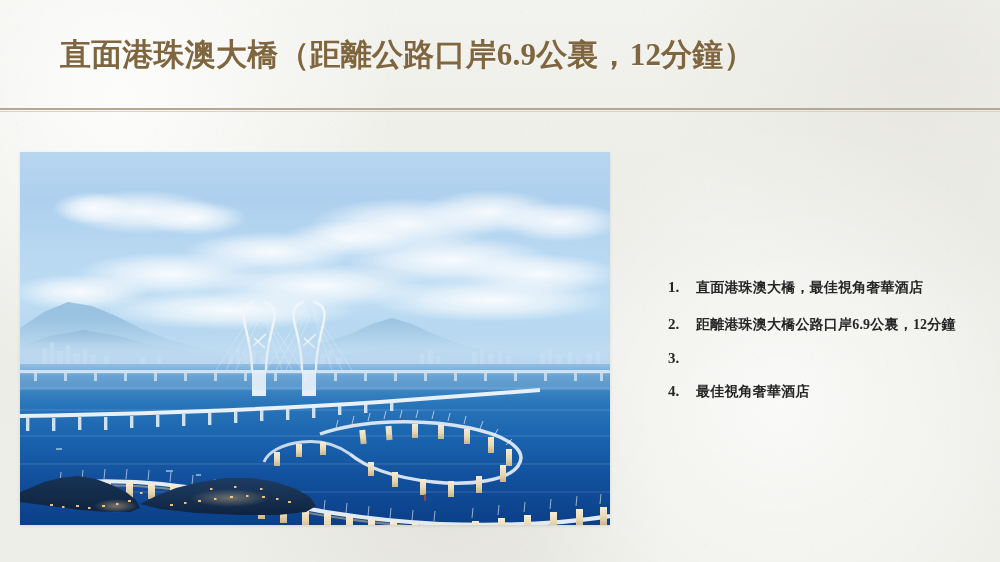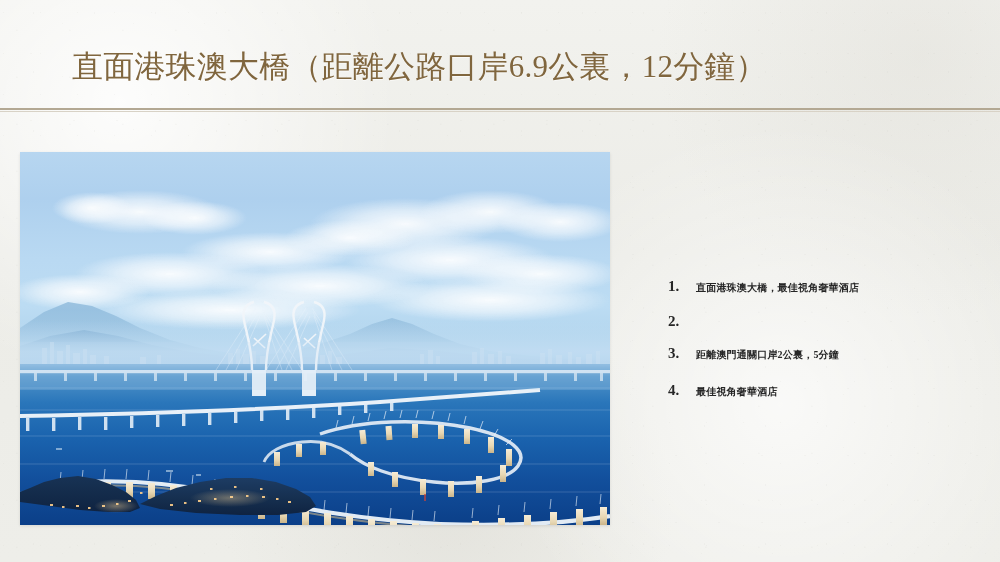--- a/index.html
+++ b/index.html
@@ -43,24 +43,24 @@
     position: absolute;
     left: 0;
     top: 0;
     width: 1000px;
     height: 110px;
   }
   #slide-title {
     position: absolute;
     left: 60px;
     top: 34px;
-    margin: 12px;
+    margin: 0;
     font-size: 31px;
     line-height: 42px;
-    font-weight: 400;
+    font-weight: 700;
     letter-spacing: 0.2px;
     color: #80663e;
     white-space: nowrap;
     text-shadow: 0 1px 0 rgba(255,255,255,0.6);
   }
 
   
   #title-divider {
     position: absolute;
     left: 0;
@@ -112,21 +112,21 @@
   .bullet-row:last-child { margin-bottom: 0; }
   .bullet-num {
     width: 28px;
     flex: 0 0 28px;
     font-size: 15px;
     font-weight: 700;
     color: #262626;
     font-family: "Liberation Serif", "DejaVu Serif", serif;
   }
   .bullet-text {
-    font-size: 10px;
+    font-size: 14px;
     line-height: 24px;
     font-weight: 700;
     color: #262626;
     letter-spacing: 0.2px;
     font-family: "Liberation Serif", "DejaVu Serif", serif;
   }
 </style>
 </head>
 <body>
 
@@ -495,24 +495,24 @@
     </svg>
   </div>
 
   <ol id="bullet-list">
     <li class="bullet-row">
       <span class="bullet-num">1.</span>
       <span class="bullet-text">直面港珠澳大橋，最佳視角奢華酒店</span>
     </li>
     <li class="bullet-row">
       <span class="bullet-num">2.</span>
+      <span class="bullet-text">距離港珠澳大橋公路口岸6.9公裏，12分鐘</span>
     </li>
     <li class="bullet-row">
       <span class="bullet-num">3.</span>
-      <span class="bullet-text">距離澳門通關口岸2公裏，5分鐘</span>
     </li>
     <li class="bullet-row">
       <span class="bullet-num">4.</span>
       <span class="bullet-text">最佳視角奢華酒店</span>
     </li>
   </ol>
 
 </div>
 
 </body></html>

